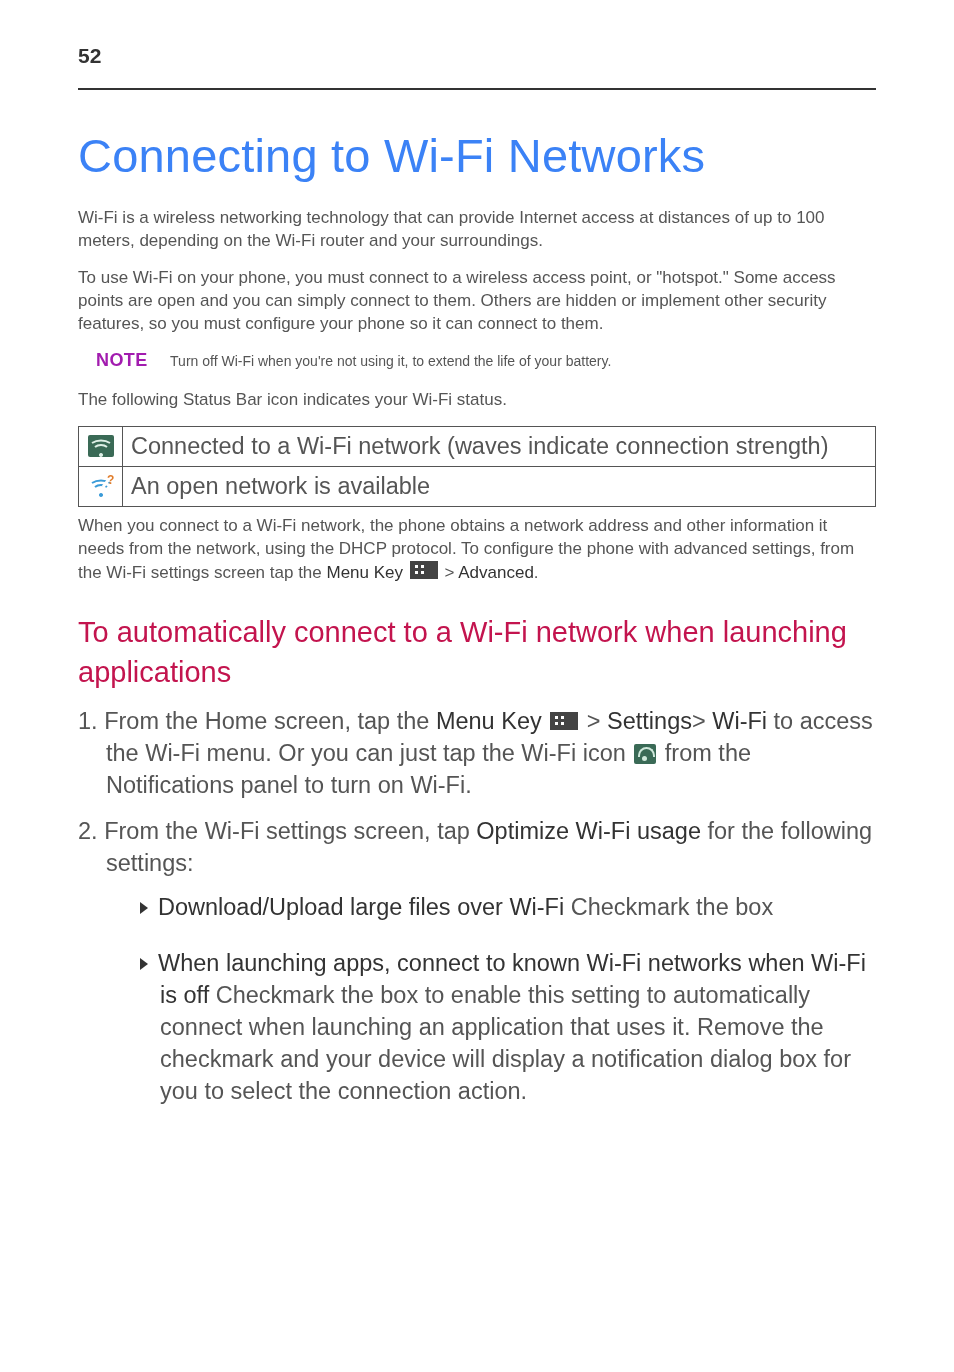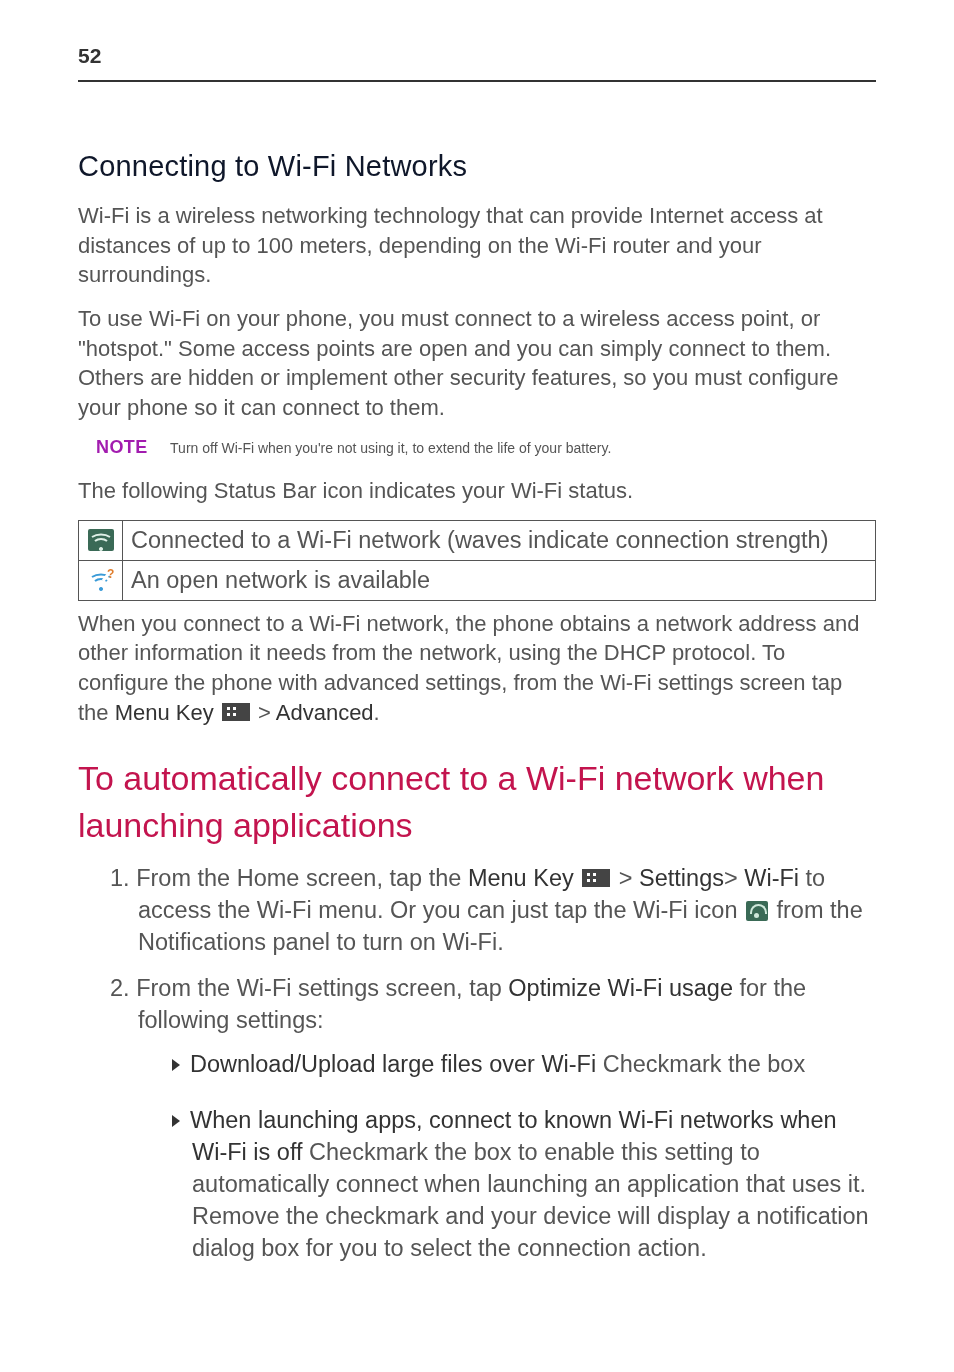--- a/index.html
+++ b/index.html
@@ -9,44 +9,44 @@
       background: #fff;
       font-family: Arial, Helvetica, sans-serif;
       color: #4a4a4a;
       padding: 44px 78px 0 78px;
       overflow: hidden;
     }
     .header-row {
       display: flex;
       align-items: baseline;
       border-bottom: 2px solid #333;
-      padding-bottom: 12px;
-      margin-bottom: 68px;
+      padding-bottom: 20px;
+      margin-bottom: 38px;
     }
     .pagenum {
       font-size: 21px;
       font-weight: 600;
       color: #333;
       margin-right: 14px;
     }
     .header-title {
       font-size: 25px;
       color: #333;
       font-weight: 400;
       letter-spacing: 0.2px;
     }
     .h1 {
-      color: #0f172a;
-      font-size: 29px;
+      color: #3b82f6;
+      font-size: 47px;
       font-weight: 500;
-      margin-bottom: 18px;
+      margin-bottom: 24px;
       letter-spacing: 0.2px;
     }
     .para {
-      font-size: 22px;
+      font-size: 17px;
       line-height: 1.35;
       color: #555;
       margin-bottom: 14px;
       font-weight: 400;
     }
     .note-row {
       margin: 12px 0 18px 18px;
     }
     .note-label {
       color: #a21caf;
@@ -72,34 +72,33 @@
       vertical-align: middle;
     }
     .icon-cell {
       width: 44px;
       text-align: center;
       padding: 4px;
     }
     .icon-cell svg { display: block; margin: 0 auto; }
     .h2 {
       color: #c3144e;
-      font-size: 34px;
+      font-size: 29px;
       font-weight: 400;
       margin: 28px 0 14px 0;
       line-height: 1.38;
     }
     .ol { list-style: none; padding: 0; margin: 0; }
     .ol > li {
       font-size: 23.5px;
       line-height: 1.36;
       color: #555;
       margin-bottom: 14px;
       padding-left: 28px;
       text-indent: -28px;
-      margin-left: 32px;
     }
     .sub-ul { list-style: none; padding: 0; margin: 12px 0 0 0; }
     .sub-ul > li {
       font-size: 23.5px;
       line-height: 1.36;
       color: #555;
       margin-bottom: 24px;
       padding-left: 54px;
       text-indent: -20px;
     }

